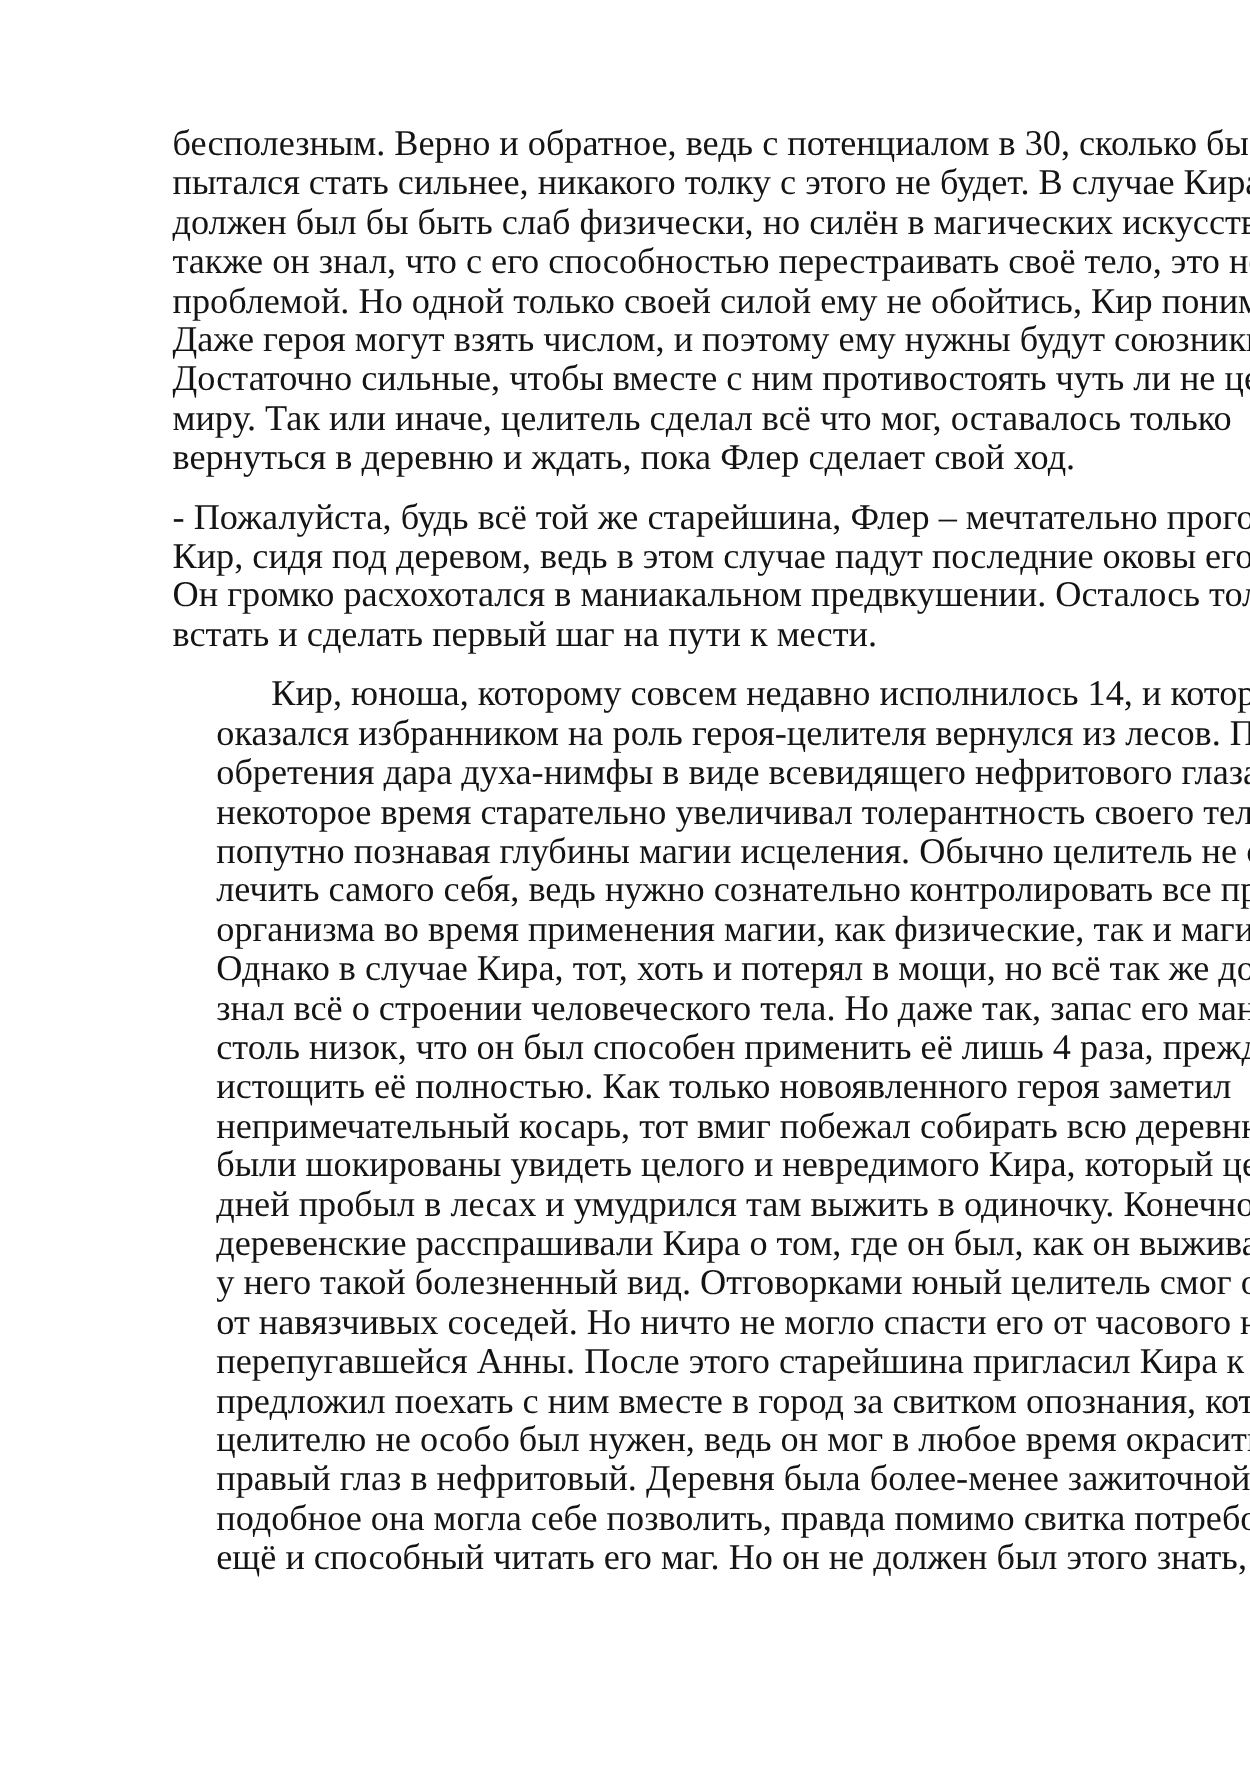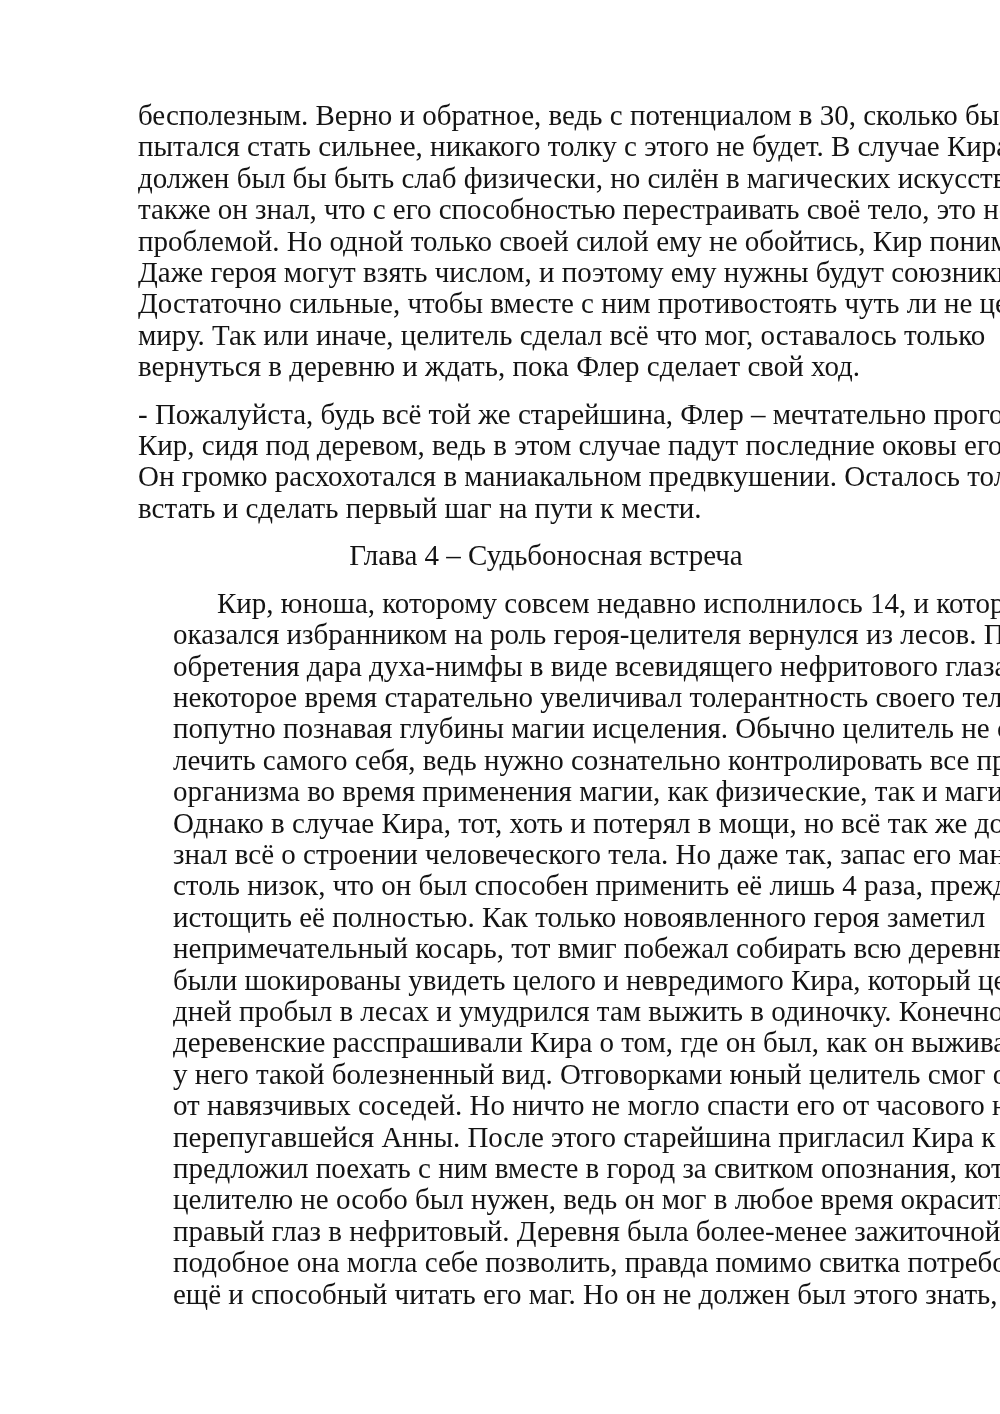--- a/index.html
+++ b/index.html
@@ -53,21 +53,20 @@
 Даже героя могут взять числом, и поэтому ему нужны будут союзники.
 Достаточно сильные, чтобы вместе с ним противостоять чуть ли не целому
 миру. Так или иначе, целитель сделал всё что мог, оставалось только
 вернуться в деревню и ждать, пока Флер сделает свой ход.</p>
 
   <p class="para">- Пожалуйста, будь всё той же старейшина, Флер – мечтательно проговорил
 Кир, сидя под деревом, ведь в этом случае падут последние оковы его морали.
 Он громко расхохотался в маниакальном предвкушении. Осталось только
 встать и сделать первый шаг на пути к мести.</p>
 
-  <h2 class="chapter-heading">Глава 4 – Судьбоносная встреча</h2>
 
   <p class="para indented">Кир, юноша, которому совсем недавно исполнилось 14, и который
 оказался избранником на роль героя-целителя вернулся из лесов. После
 обретения дара духа-нимфы в виде всевидящего нефритового глаза, он ещё
 некоторое время старательно увеличивал толерантность своего тела к ядам,
 попутно познавая глубины магии исцеления. Обычно целитель не способен
 лечить самого себя, ведь нужно сознательно контролировать все процессы
 организма во время применения магии, как физические, так и магические.
 Однако в случае Кира, тот, хоть и потерял в мощи, но всё так же досконально
 знал всё о строении человеческого тела. Но даже так, запас его маны был

